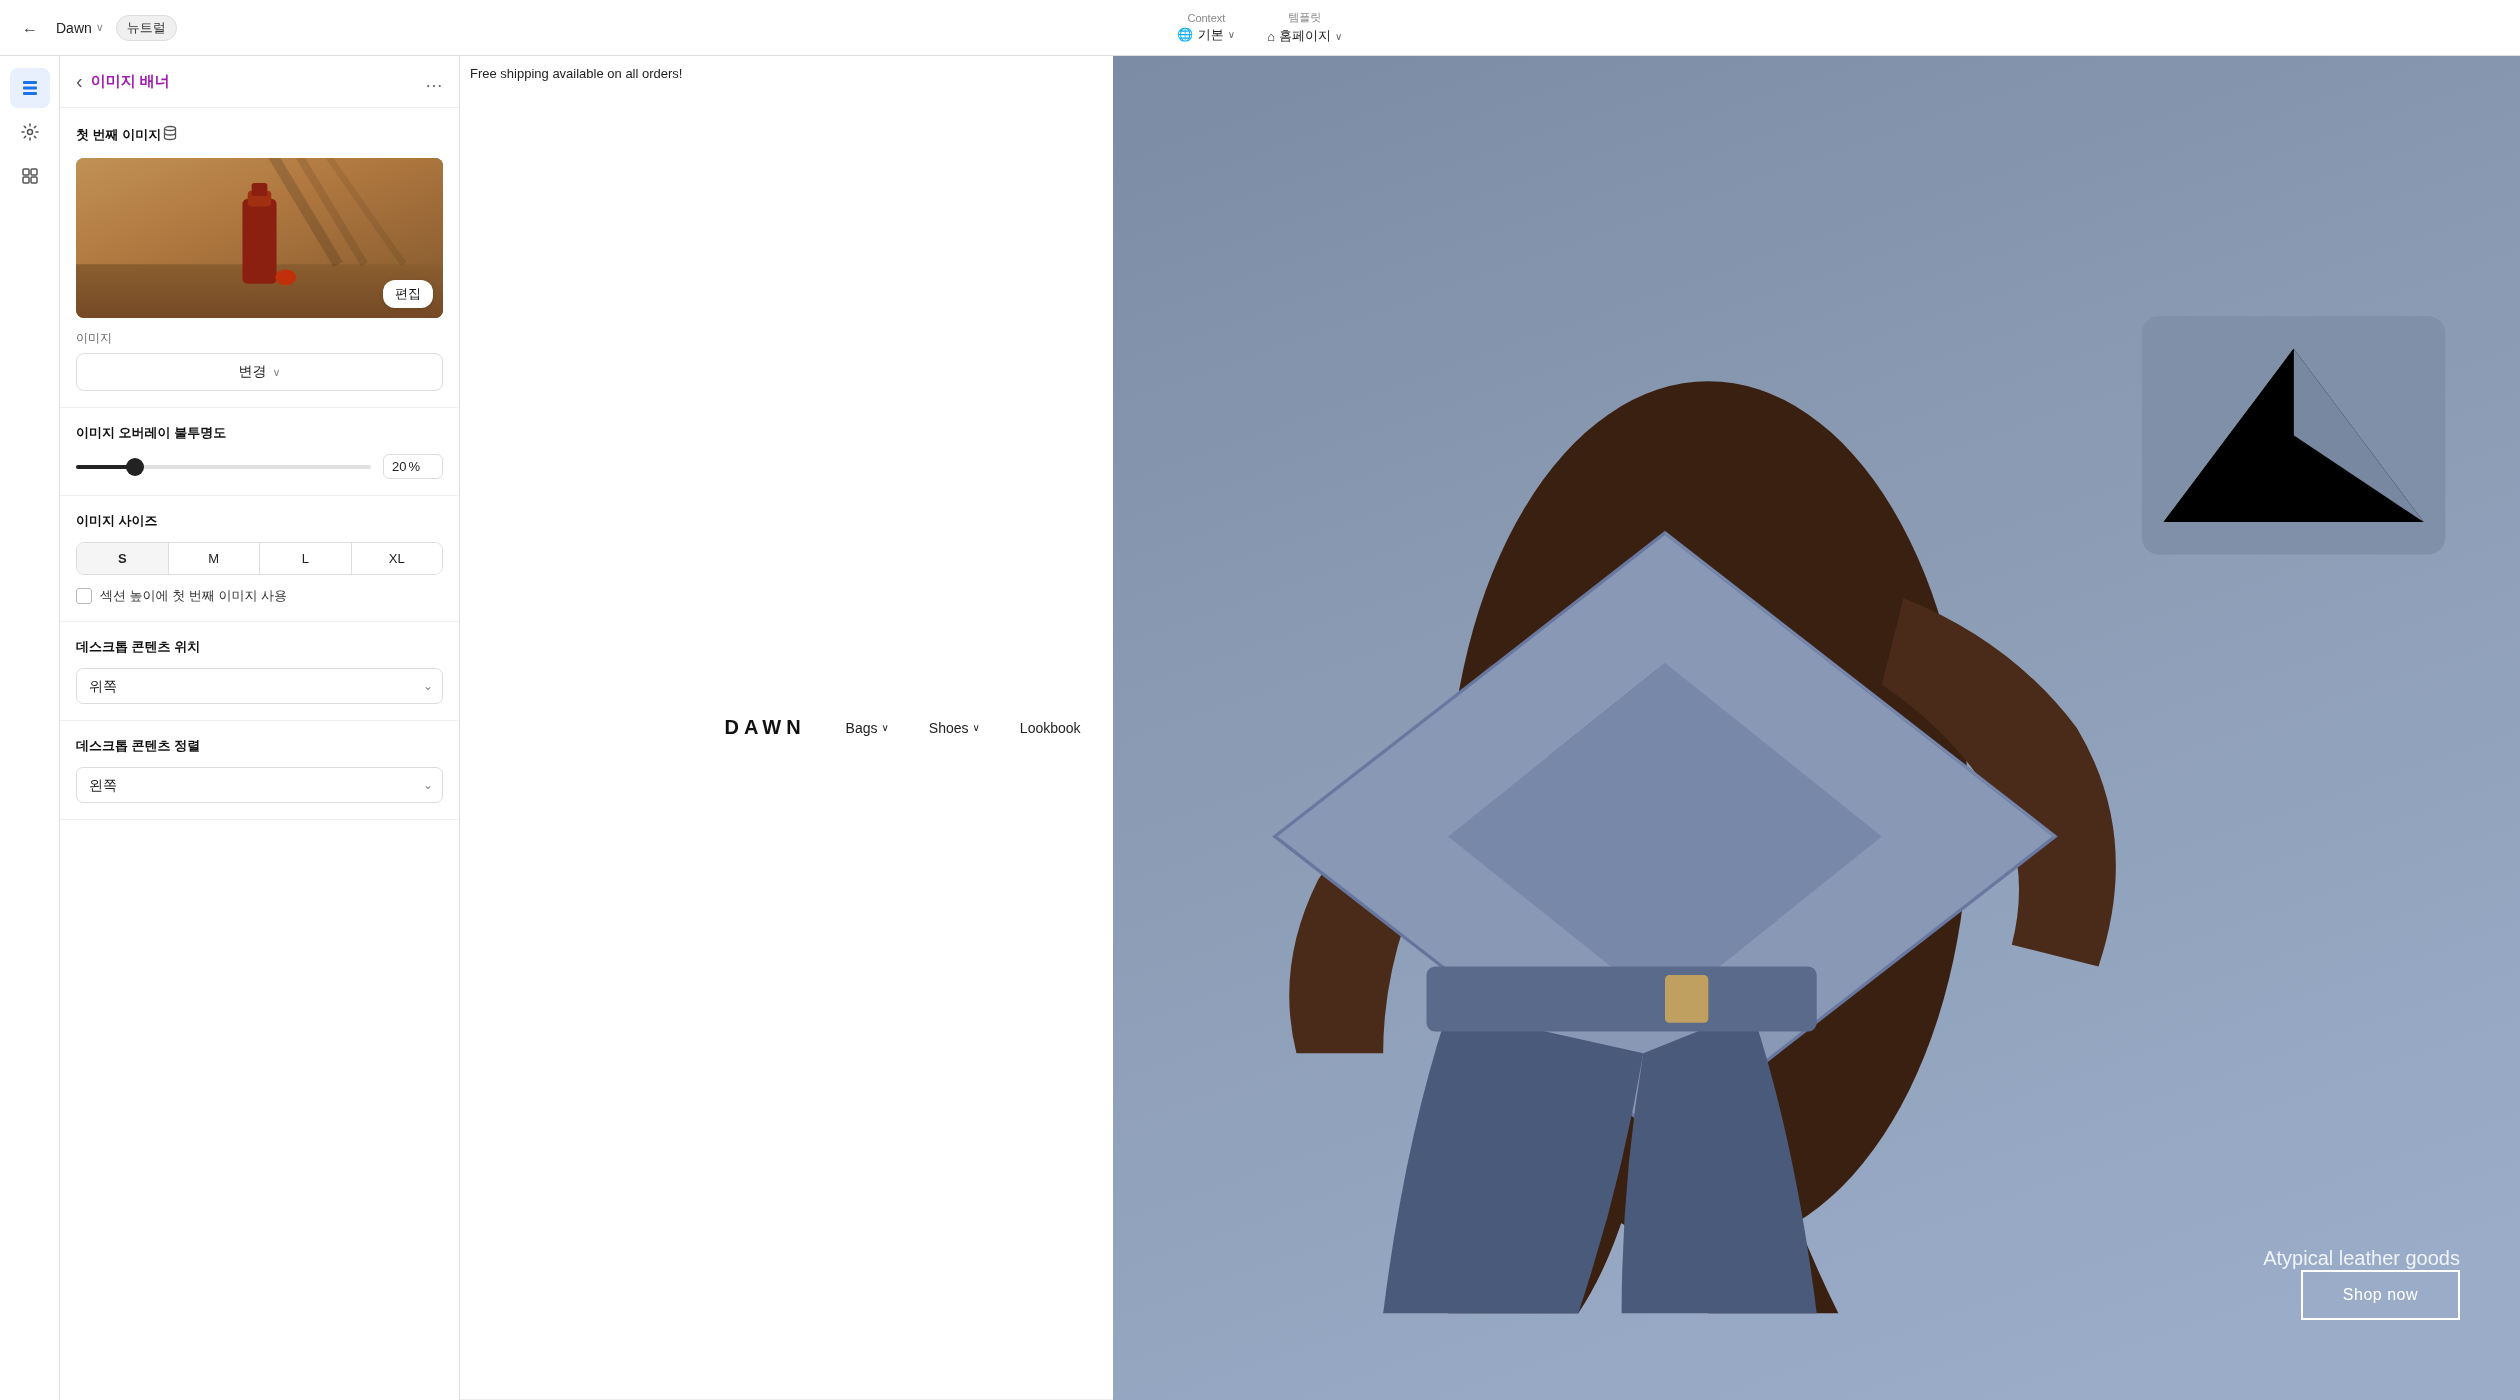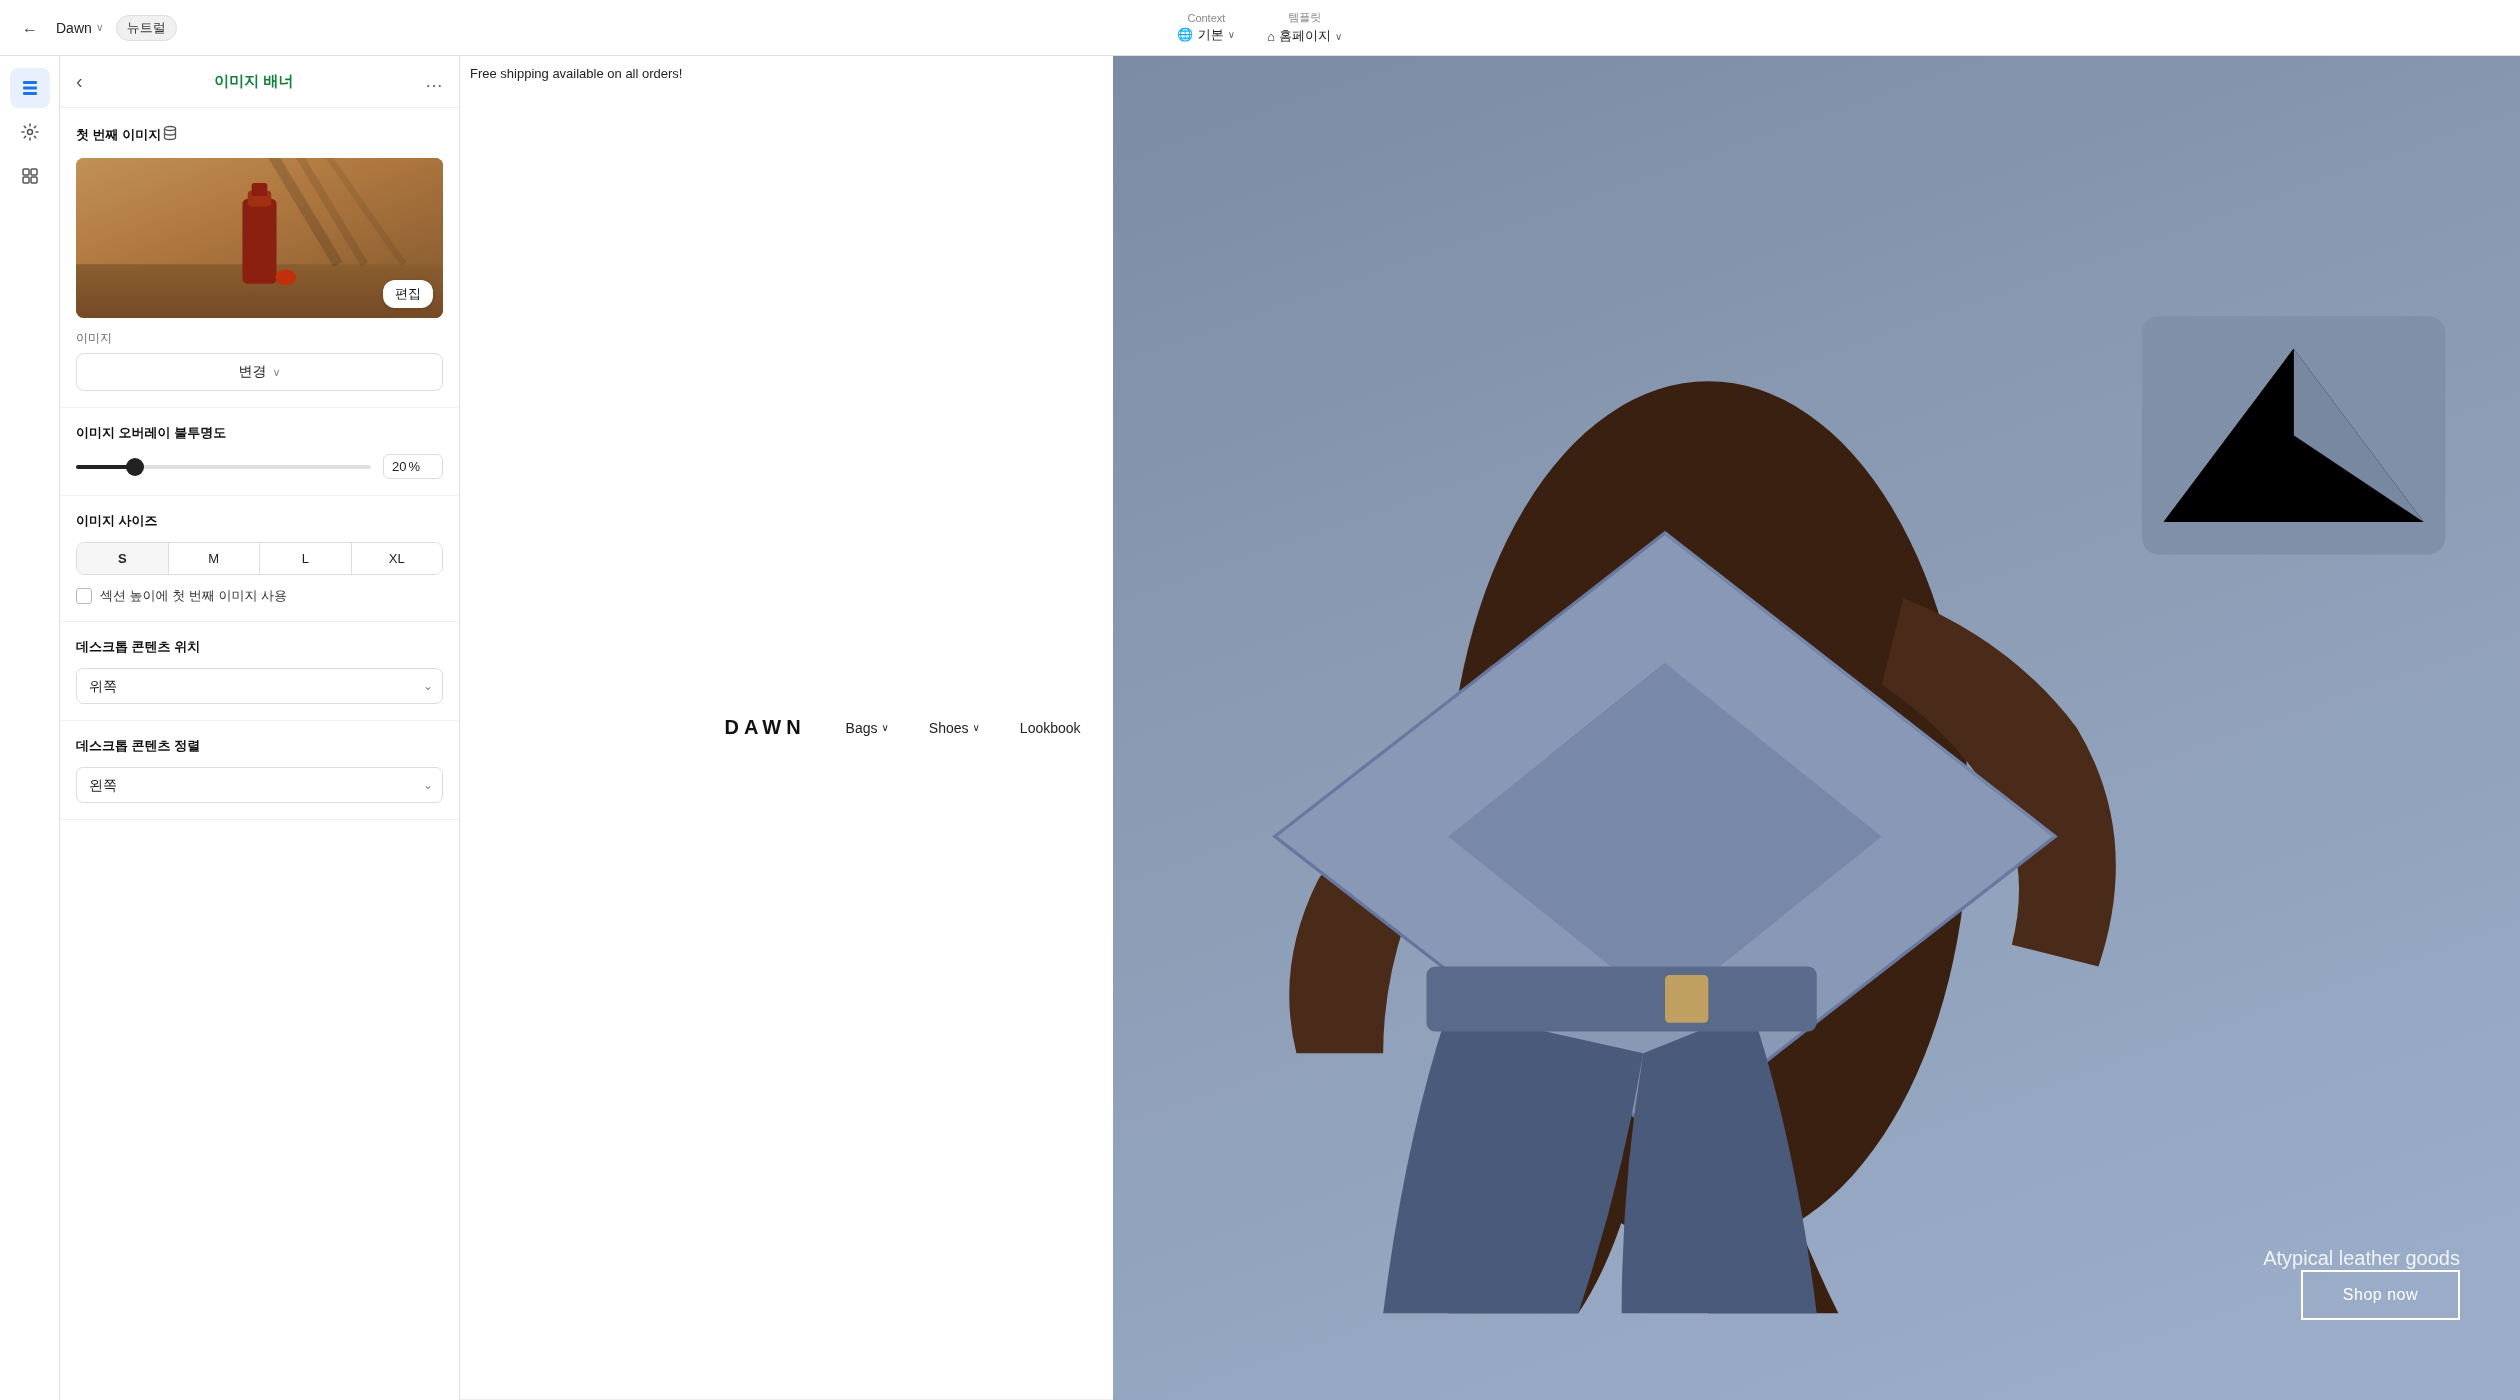--- a/index.html
+++ b/index.html
@@ -98,21 +98,21 @@
       align-items: center;
       padding: 14px 16px;
       border-bottom: 1px solid #eee;
       gap: 8px;
     }
     .panel-back-btn {
       font-size: 13px; color: #555; cursor: pointer;
       display: flex; align-items: center; gap: 4px;
     }
     .panel-title {
-      font-size: 15px; font-weight: 600; color: #15803d; flex: 1; text-align: center;
+      font-size: 15px; font-weight: 600; color: #a21caf; flex: 1;
     }
     .panel-menu-btn {
       color: #666; cursor: pointer; font-size: 18px;
     }
 
     .panel-section {
       padding: 16px;
       border-bottom: 1px solid #f0f0f0;
     }
     .section-label {

